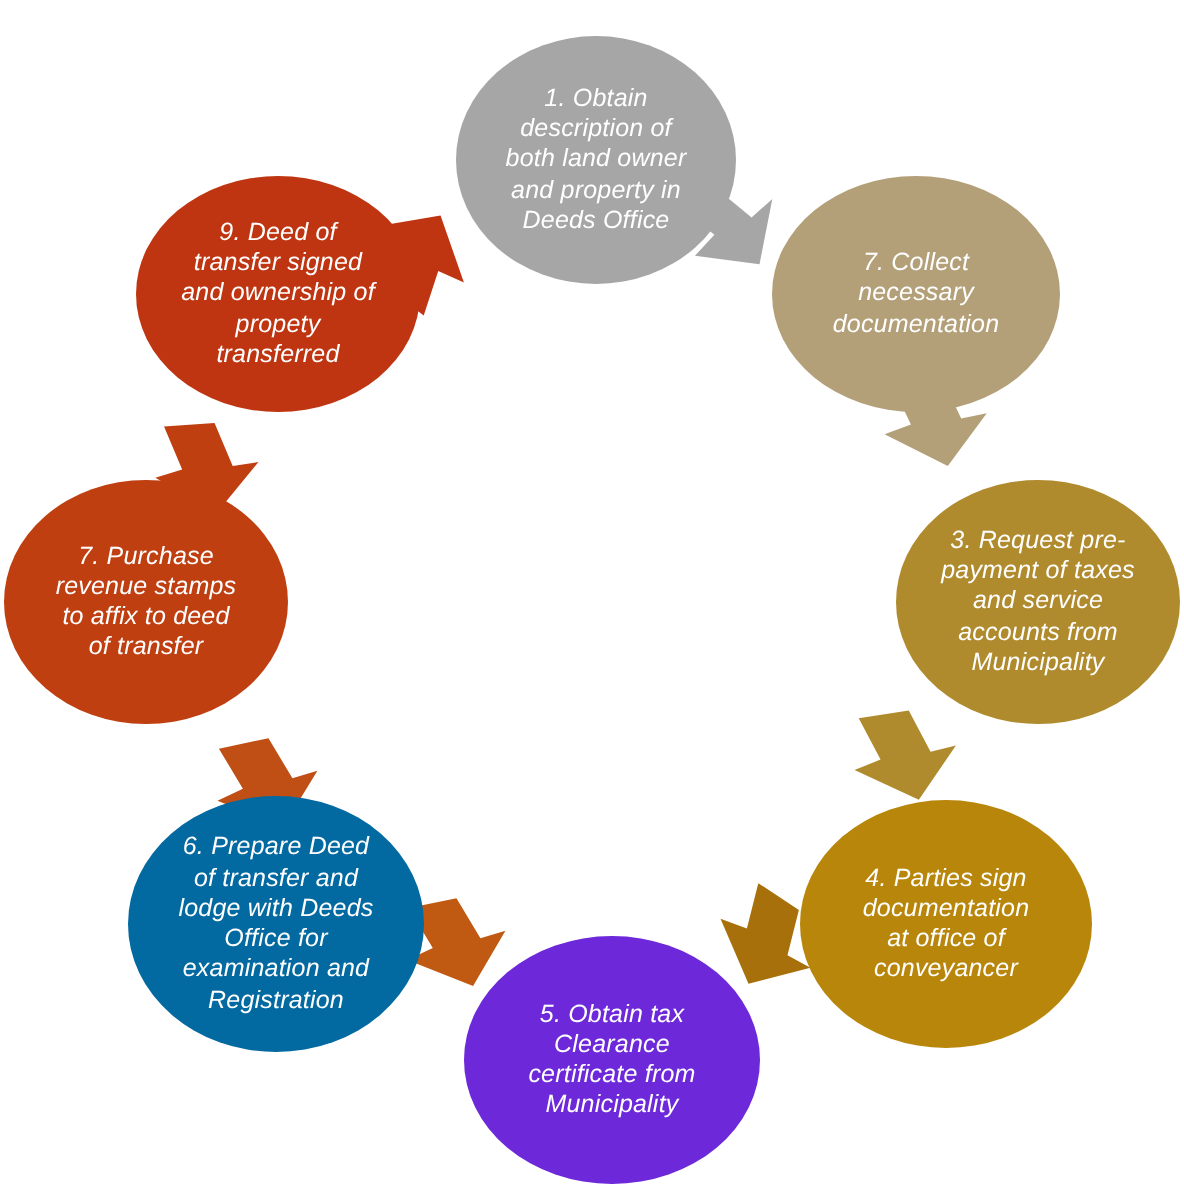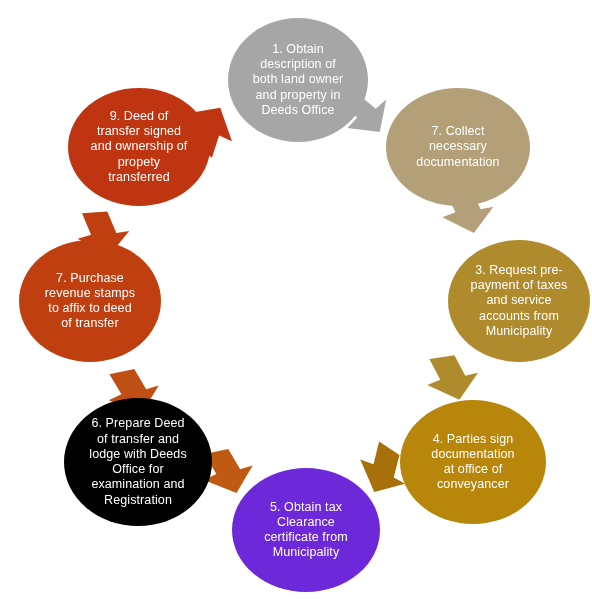--- a/index.html
+++ b/index.html
@@ -23,20 +23,21 @@
     display: flex;
     align-items: center;
     justify-content: center;
     border-radius: 50%;
     box-sizing: border-box;
     color: #ffffff;
     text-align: center;
     line-height: 1.22;
     padding: 4px 8px;
     user-select: none;
+    font-style: italic;
   }
   .node-label {
     display: block;
     width: 100%;
     white-space: pre-line;
     font-size: 12.5px;
     letter-spacing: 0.1px;
   }
   .arrow-layer {
     position: absolute;
@@ -116,30 +117,30 @@
 conveyancer</span>
   </div>
 
   <div class="node" style="left:232px; top:468px; width:148px; height:124px; background:#6d28d9;">
     <span class="node-label">5.  Obtain tax
 Clearance
 certificate from
 Municipality</span>
   </div>
 
-  <div class="node" style="left:64px; top:398px; width:148px; height:128px; background:#000000;">
+  <div class="node" style="left:64px; top:398px; width:148px; height:128px; background:#0369a1;">
     <span class="node-label">6.  Prepare Deed
 of transfer and
 lodge with Deeds
 Office for
 examination and
 Registration</span>
   </div>
 
-  <div class="node" style="left:19px; top:240px; width:142px; height:122px; background:#bf3f11;">
+  <div class="node" style="left:2px; top:240px; width:142px; height:122px; background:#bf3f11;">
     <span class="node-label">7.  Purchase
 revenue  stamps
 to affix to deed
 of transfer</span>
   </div>
 
   <div class="node" style="left:68px; top:88px; width:142px; height:118px; background:#bf3511;">
     <span class="node-label">9.  Deed  of
 transfer signed
 and ownership of

